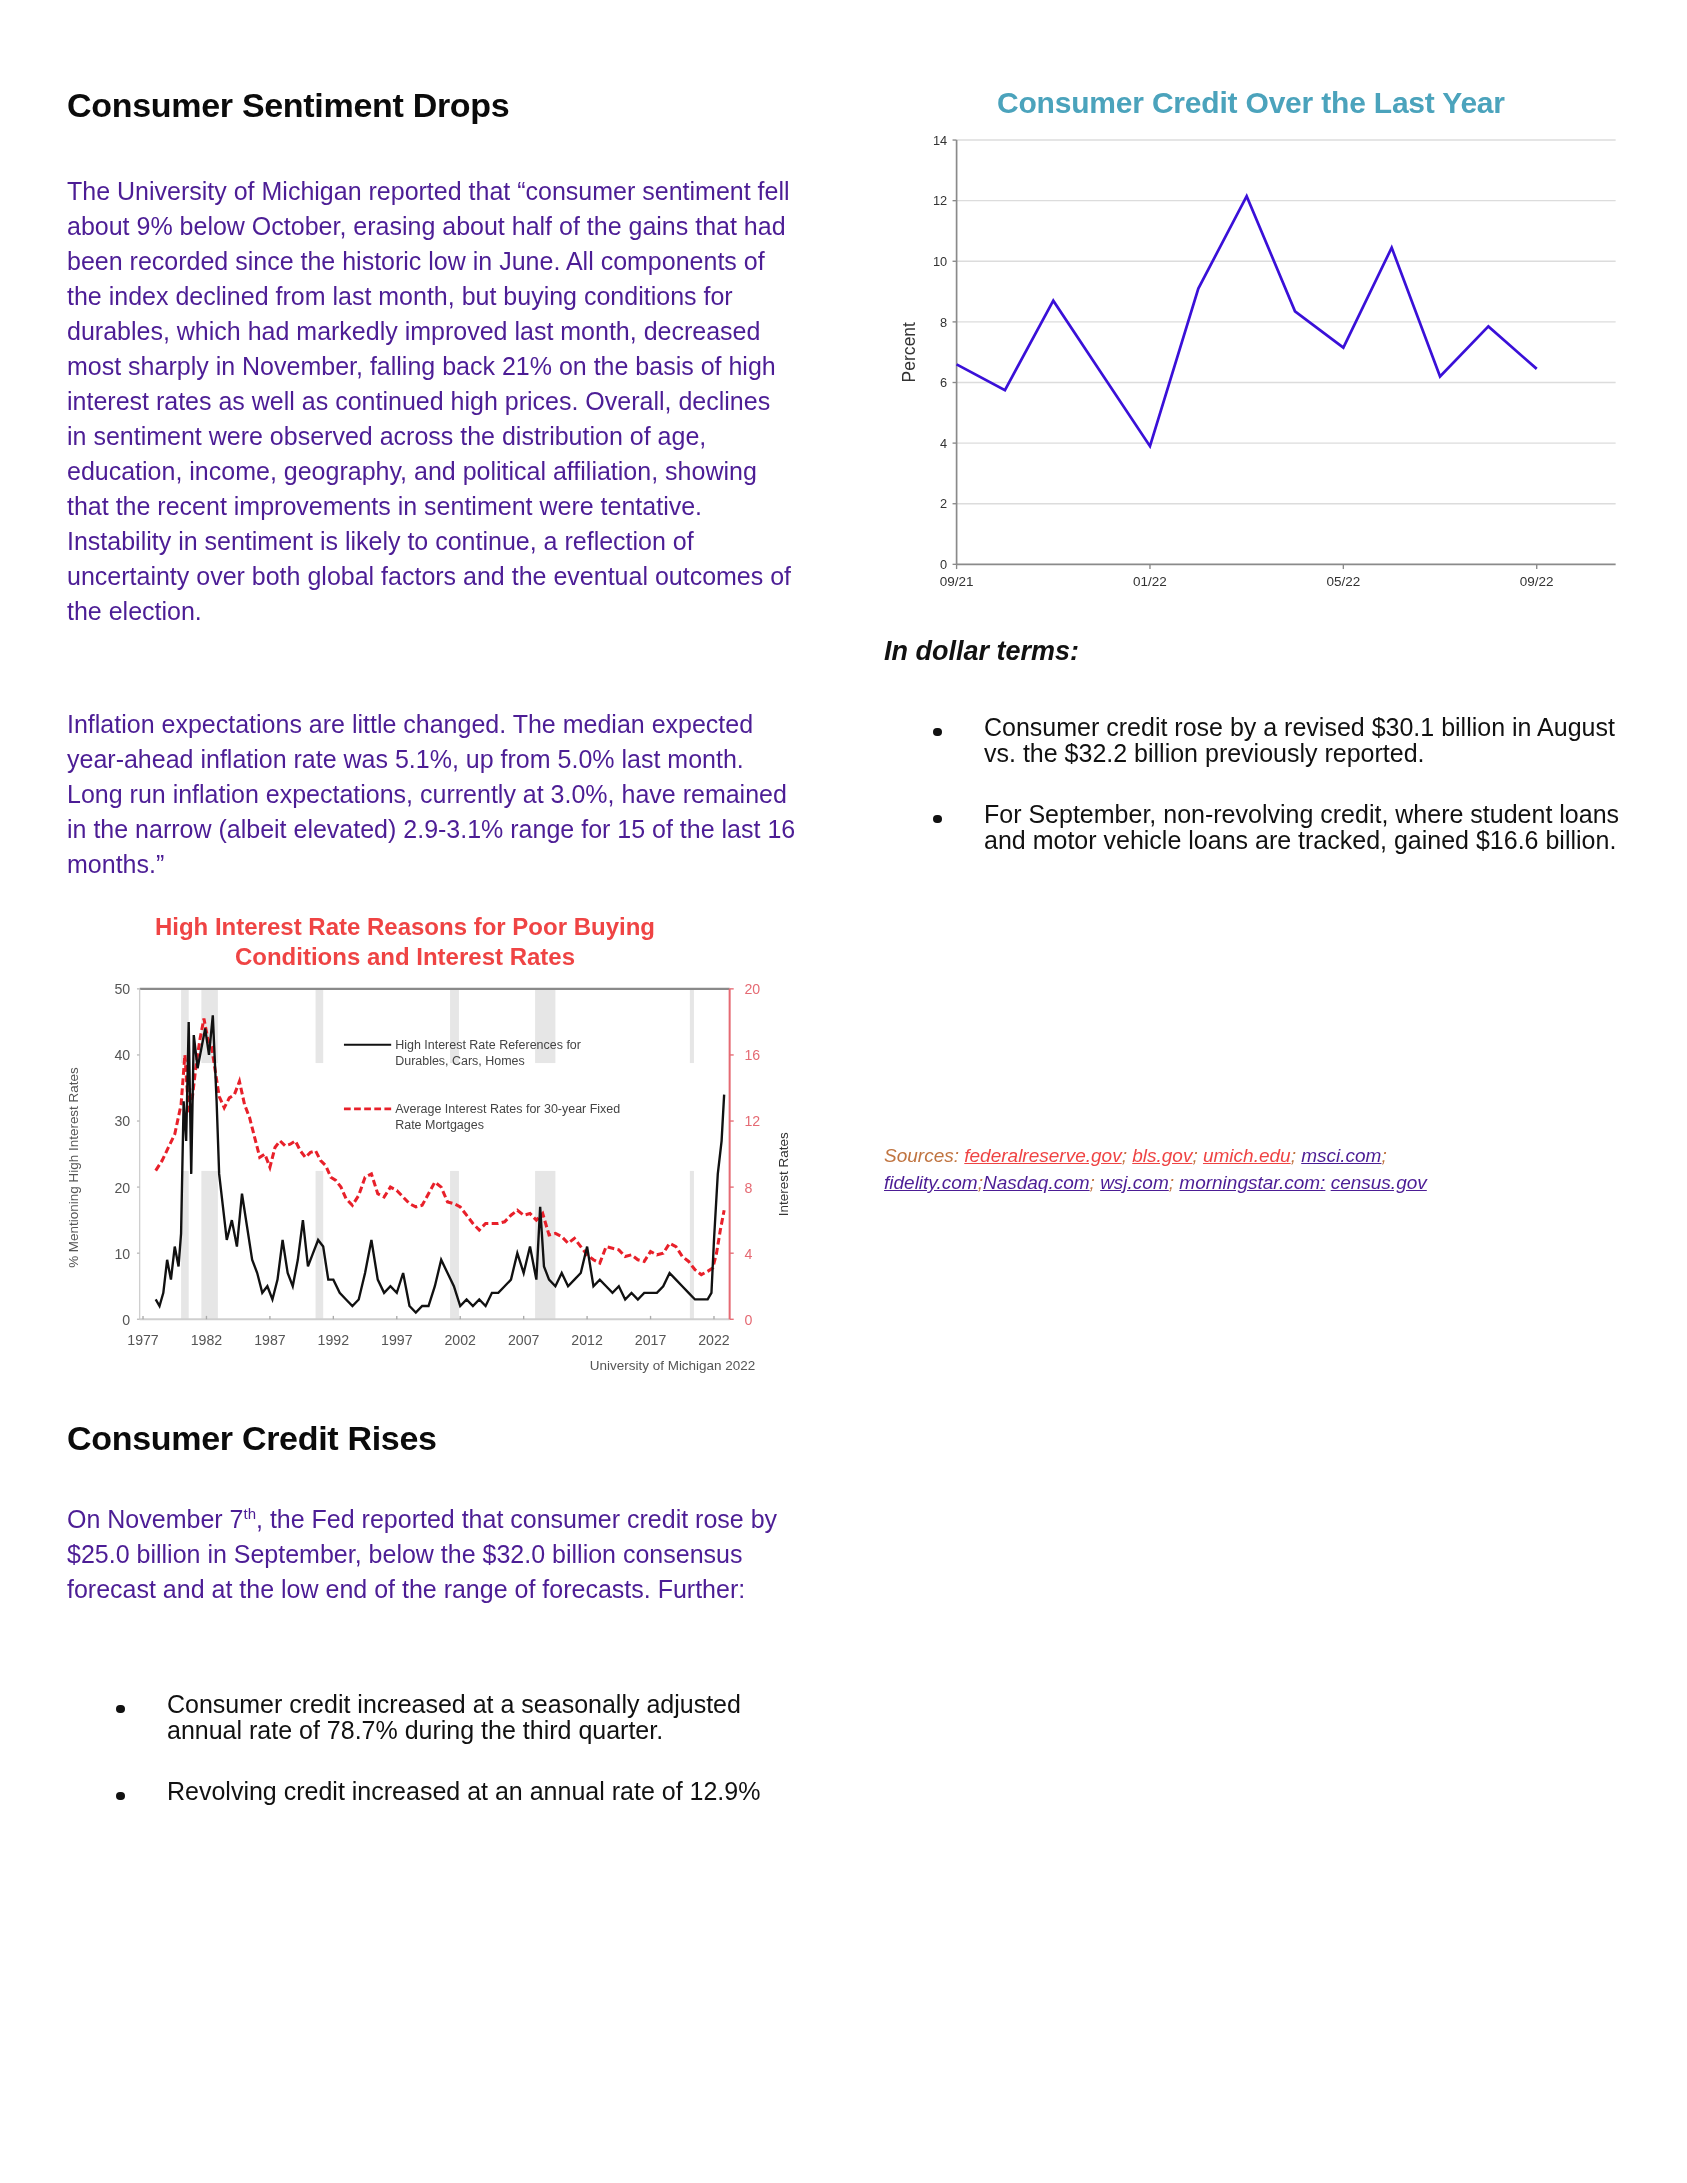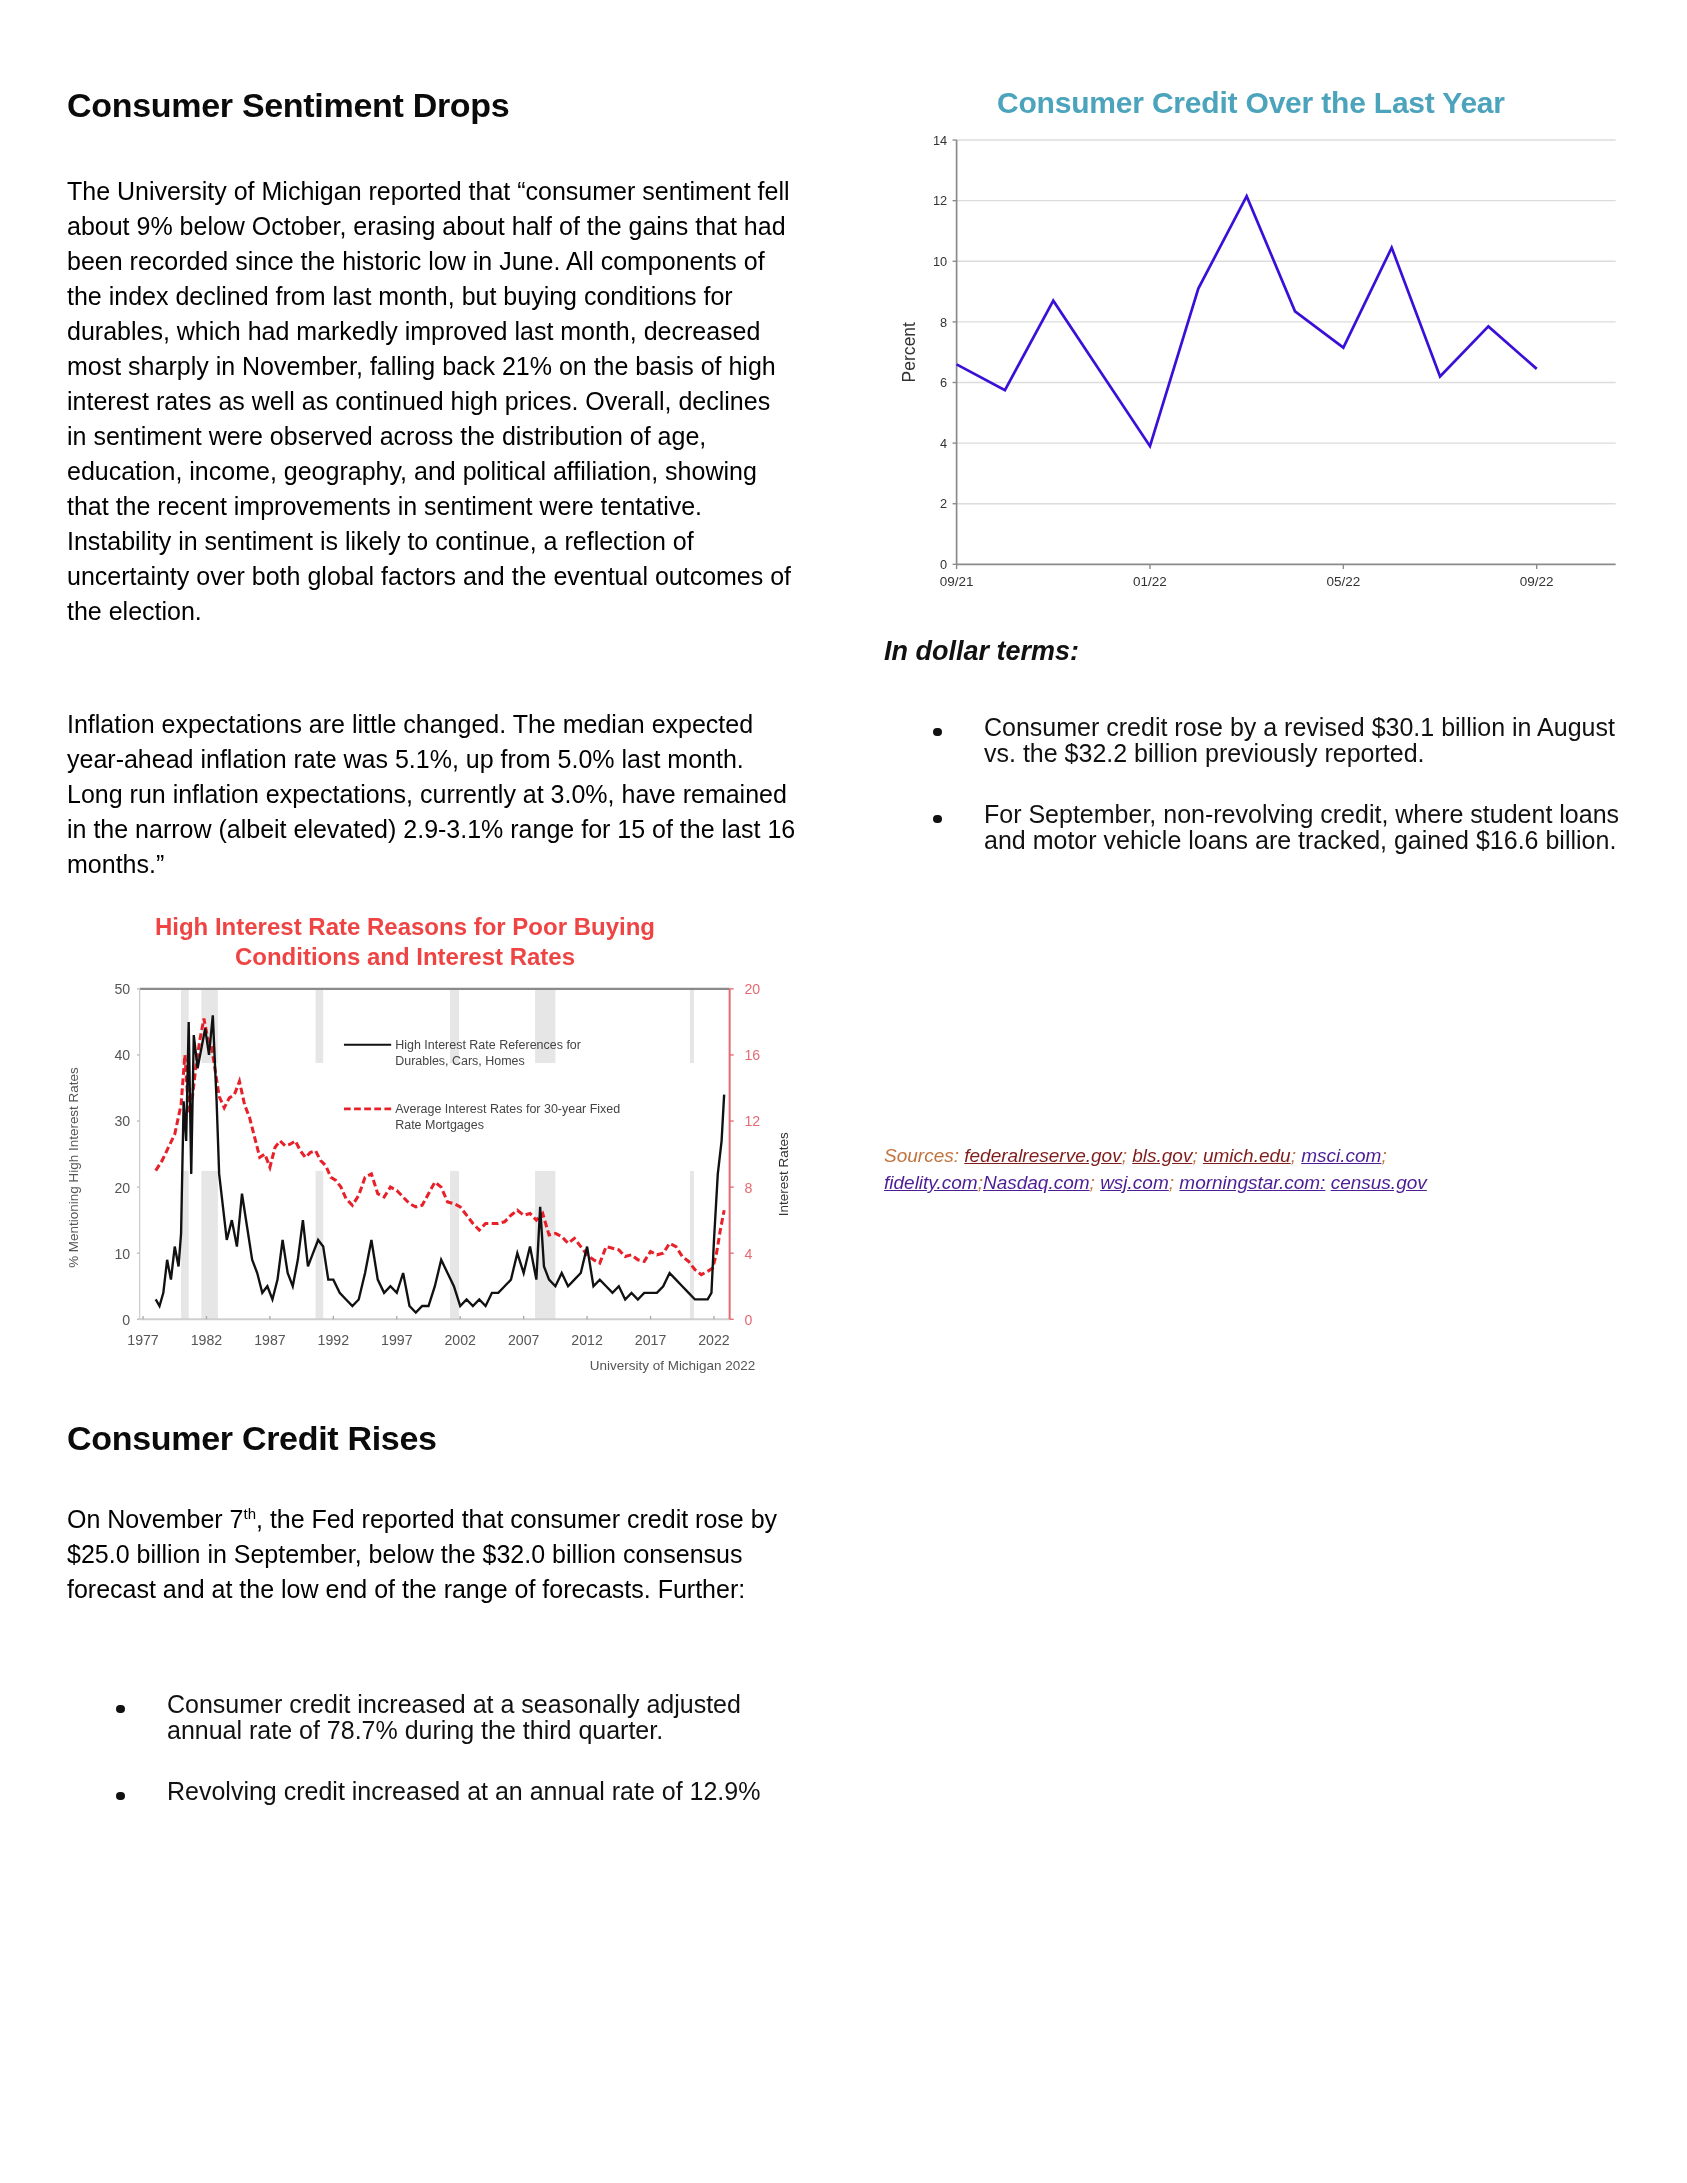--- a/index.html
+++ b/index.html
@@ -1,32 +1,32 @@
 <!DOCTYPE html>
 <html style="font-size:10.8px"><head>
 <meta charset="utf-8">
 <style>
   html, body { margin: 0; padding: 0; background: #ffffff; }
   body { width: 1687px; height: 2183px; position: relative; overflow: hidden;
          font-family: "Liberation Sans", "DejaVu Sans", sans-serif; color: #111; }
   .abs { position: absolute; }
   .h1 { font-weight: bold; font-size: 34px; letter-spacing: -0.3px; color: #0b0b0b; }
-  .para { font-size: 25px; line-height: 35px; color: #000000; }
+  .para { font-size: 25px; line-height: 35px; color: #4c1d95; }
   .para p { margin: 0; }
   .bullets { list-style: none; margin: 0; padding: 0; font-size: 25px; line-height: 26px; color: #111; }
   .bullets li { position: relative; padding-left: 100px; }
   .bullets li .dot { position: absolute; left: 49px; top: 13.5px; width: 8.8px; height: 8.8px;
                      border-radius: 50%; background: #111; }
   .left-bullets li + li { margin-top: 35px; }
   .right-bullets li + li { margin-top: 35px; }
   .right-bullets li { padding-left: 100px; }
   .sup { font-size: 15px; vertical-align: super; line-height: 0; }
   .sources { font-style: italic; font-size: 19px; line-height: 27px; color: #c07440; }
   .sources a { text-decoration: underline; }
-  .sources a.blue { color: #7f1d1d; }
+  .sources a.blue { color: #ef4444; }
   .sources a.orange { color: #4c1d95; }
   .chart-title { font-weight: bold; font-size: 30px; color: #4ba3bc; letter-spacing: -0.2px; white-space: nowrap; }
   .umich-title { font-weight: bold; font-size: 24px; line-height: 30px; color: #ef4444; text-align: center; }
   svg text { font-family: "Liberation Sans", "DejaVu Sans", sans-serif; }
 </style>
 </head>
 <body>
 
 <div class="abs h1" style="left:67px; top:86px;">Consumer Sentiment Drops</div>
 

